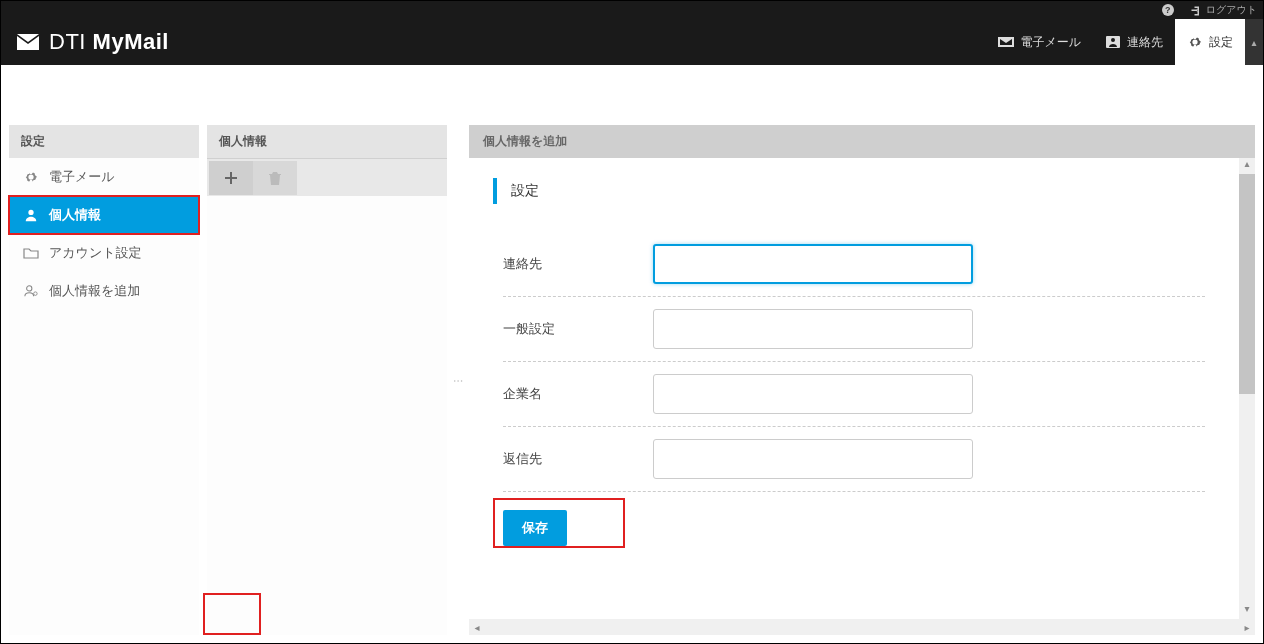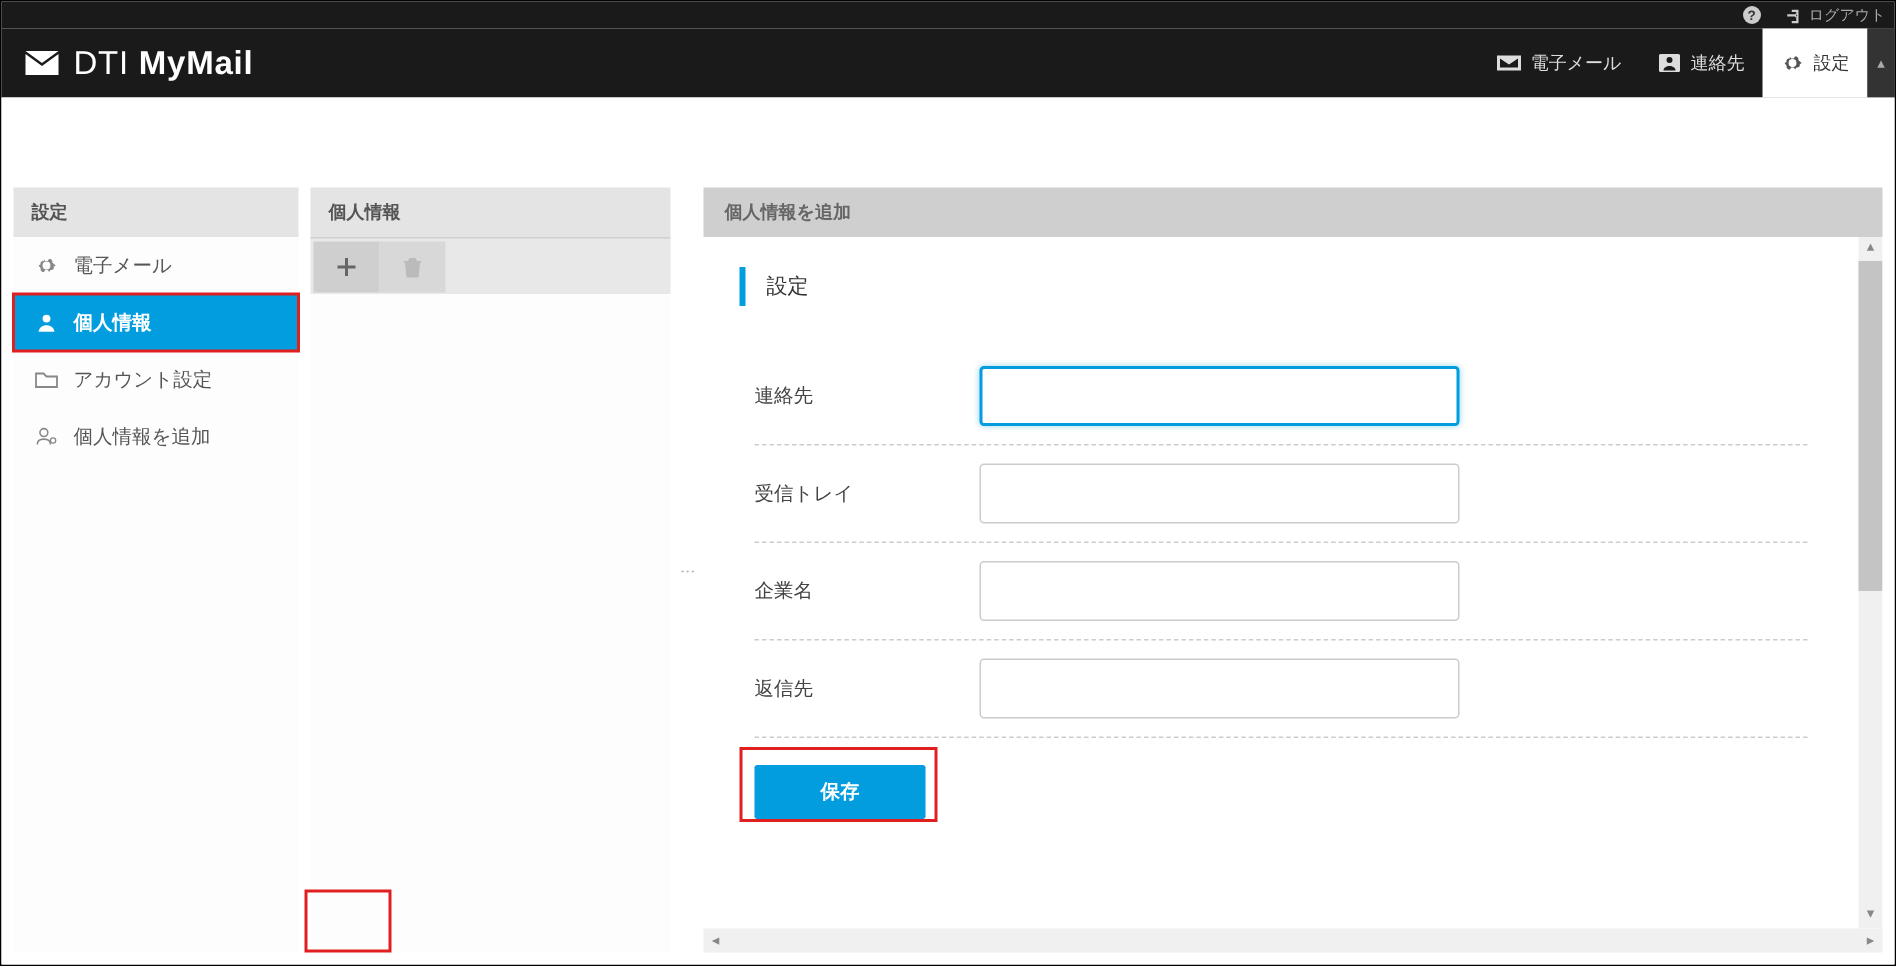--- a/index.html
+++ b/index.html
@@ -55,21 +55,21 @@
 .main { flex: 1; display: flex; flex-direction: column; position: relative; }
 .main-header { background: #cfcfcf; color: #666; font-size: 12px; font-weight: bold; padding: 8px 14px; }
 .main-body { flex: 1; overflow-y: auto; padding: 20px 24px; position: relative; }
 .section-title { border-left: 4px solid #019ddf; padding: 4px 14px; font-size: 14px; color: #333; margin-bottom: 28px; }
 .form-row { display: flex; align-items: center; padding: 12px 0; border-bottom: 1px dashed #ccc; margin: 0 10px; }
 .form-row:last-of-type { border-bottom: none; }
 .form-label { width: 150px; font-size: 13px; color: #444; }
 .form-input { width: 320px; height: 40px; border: 1px solid #ccc; border-radius: 3px; padding: 0 10px; font-size: 13px; }
 .form-input.focused { border: 2px solid #019ddf; box-shadow: 0 0 4px rgba(1,157,223,0.4); }
 .save-row { padding: 18px 10px 10px 10px; }
-.save-btn { background: #019ddf; color: #fff; border: none; padding: 9px 44px; font-size: 13px; font-weight: bold; border-radius: 2px; cursor: pointer; }
+.save-btn { background: #019ddf; color: #fff; border: none; padding: 9px 19px; font-size: 13px; font-weight: bold; border-radius: 2px; cursor: pointer; }
 .save-highlight { position: absolute; border: 2px solid #e02020; pointer-events: none; }
 
 
 .vscroll { width: 16px; background: #f0f0f0; display: flex; flex-direction: column; }
 .vscroll-thumb { background: #c4c4c4; width: 100%; }
 .hscroll { height: 16px; background: #f0f0f0; display: flex; align-items: center; }
 .hscroll-arrow { width: 16px; text-align: center; color: #888; font-size: 10px; }
 </style>
 </head>
 <body>
@@ -179,21 +179,21 @@
       <div class="main-header">個人情報を追加</div>
       <div style="flex:1; display:flex; overflow:hidden;">
         <div class="main-body">
           <div class="section-title">設定</div>
 
           <div class="form-row">
             <div class="form-label">連絡先</div>
             <input class="form-input focused" value="" style="">
           </div>
           <div class="form-row">
-            <div class="form-label">受信トレイ</div>
+            <div class="form-label">一般設定</div>
             <input class="form-input" value="" style="">
           </div>
           <div class="form-row">
             <div class="form-label">企業名</div>
             <input class="form-input" value="" style="">
           </div>
           <div class="form-row">
             <div class="form-label">返信先</div>
             <input class="form-input" value="" style="">
           </div>

